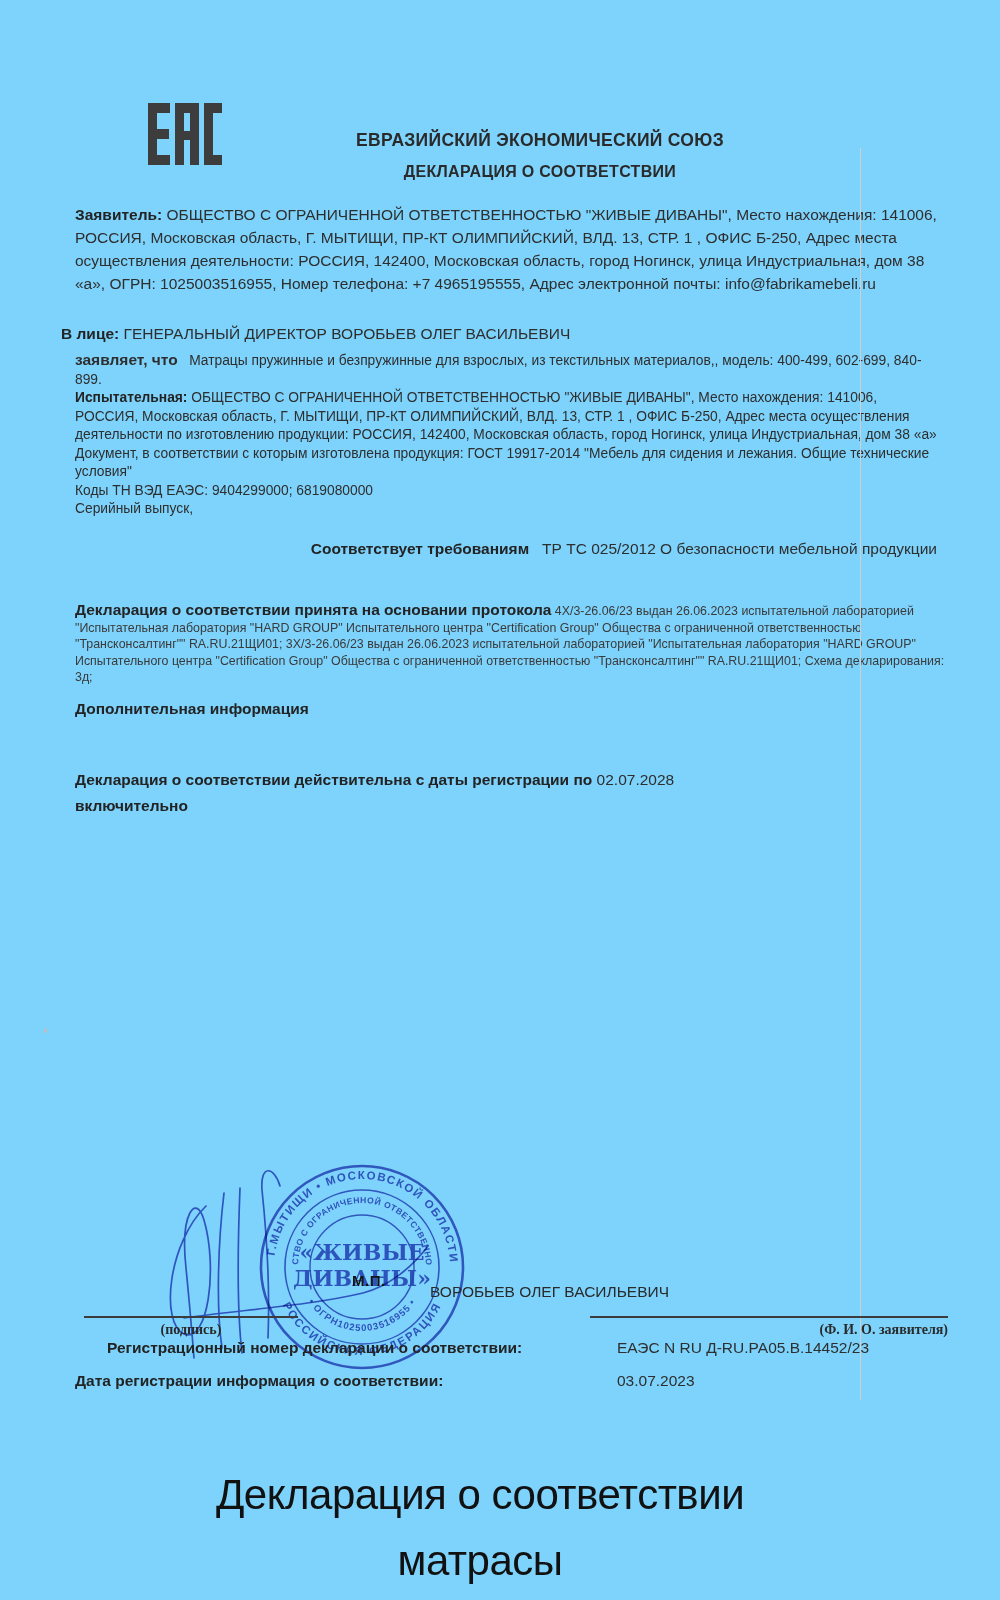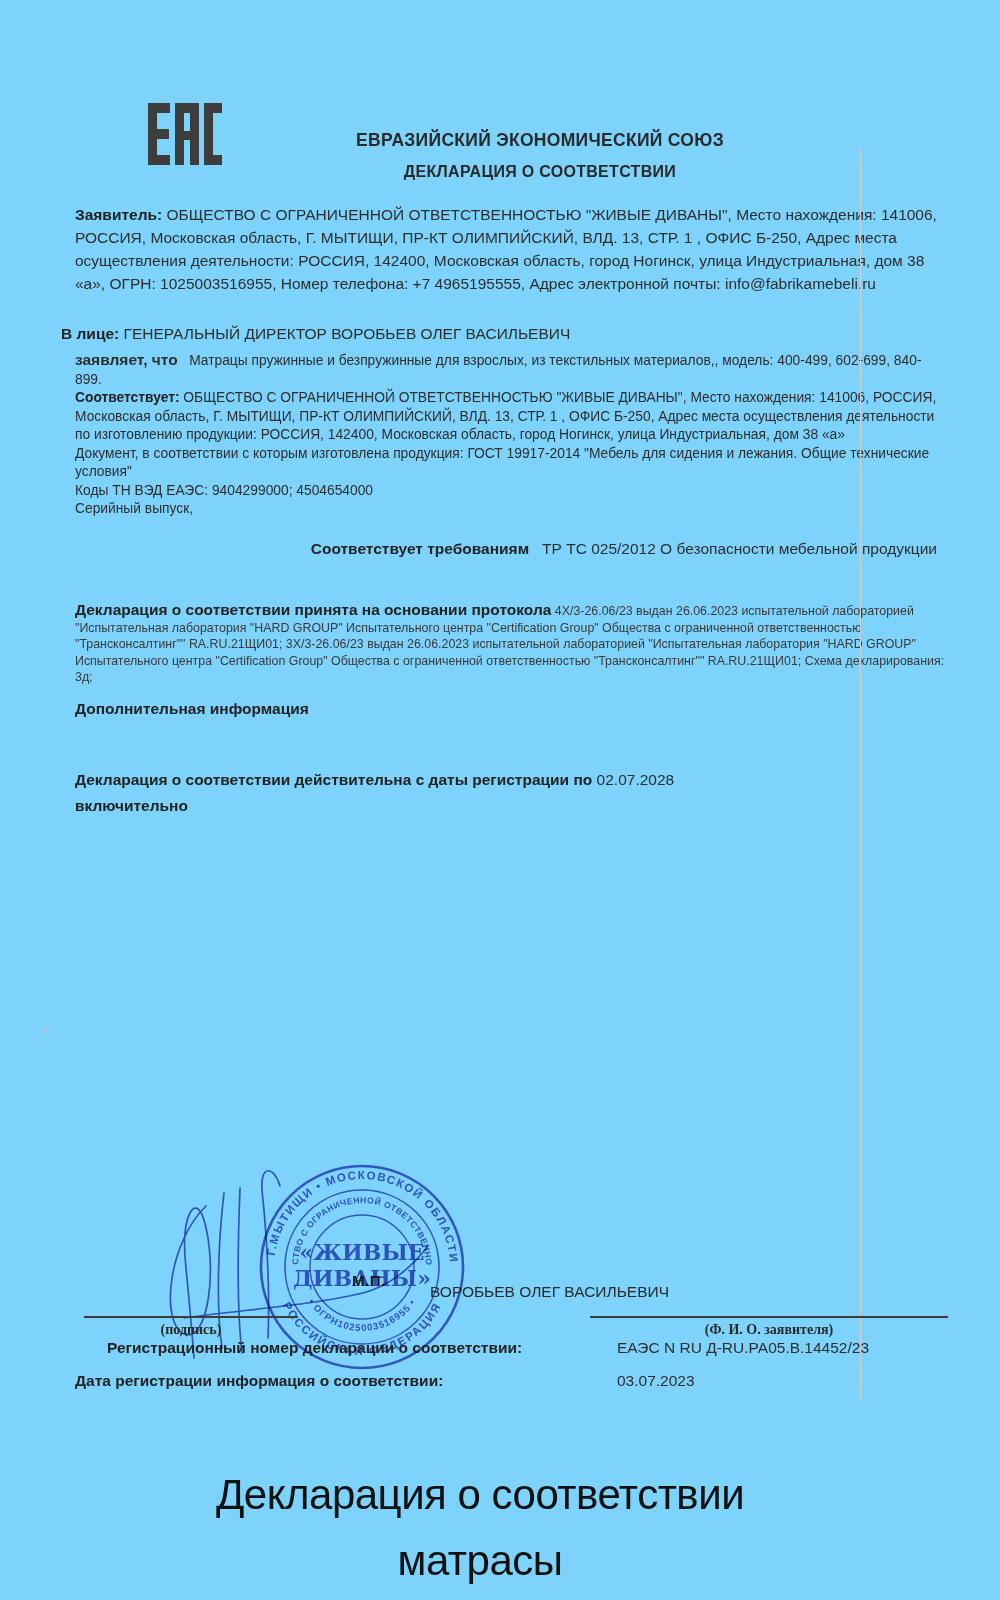--- a/index.html
+++ b/index.html
@@ -58,25 +58,25 @@
     <b>В лице:</b>
     <span>ГЕНЕРАЛЬНЫЙ ДИРЕКТОР ВОРОБЬЕВ ОЛЕГ ВАСИЛЬЕВИЧ</span>
   </div>
 
   <div class="abs small-txt" style="left:75px;top:351px;width:866px;">
     <div>
       <span class="lbl-inline">заявляет, что</span>&nbsp;&nbsp;
       <span>Матрацы пружинные и безпружинные для взрослых, из текстильных материалов,, модель: 400-499, 602-699, 840-899.</span>
     </div>
     <div>
-      <b>Соответствует:</b>
+      <b>Испытательная:</b>
       <span>ОБЩЕСТВО С ОГРАНИЧЕННОЙ ОТВЕТСТВЕННОСТЬЮ "ЖИВЫЕ ДИВАНЫ", Место нахождения: 141006, РОССИЯ,  Московская область, Г. МЫТИЩИ, ПР-КТ ОЛИМПИЙСКИЙ, ВЛД. 13, СТР. 1 , ОФИС Б-250, Адрес места осуществления деятельности по изготовлению продукции: РОССИЯ, 142400, Московская область, город Ногинск, улица Индустриальная, дом 38 «а»</span>
     </div>
     <div>Документ, в соответствии с которым изготовлена продукция: ГОСТ 19917-2014 "Мебель для сидения и лежания. Общие технические условия"</div>
-    <div>Коды ТН ВЭД ЕАЭС: 9404299000; 4504654000</div>
+    <div>Коды ТН ВЭД ЕАЭС: 9404299000; 6819080000</div>
     <div>Серийный выпуск,</div>
   </div>
 
   <div class="abs" style="left:75px;top:540px;width:862px;font-size:15.5px;text-align:right;">
     <b>Соответствует требованиям</b>&nbsp;&nbsp;
     <span>ТР ТС 025/2012 О безопасности мебельной продукции</span>
   </div>
 
   <div class="abs tiny-txt" style="left:75px;top:602px;width:872px;">
     <b style="font-size:15.5px;">Декларация о соответствии принята на основании протокола</b>
@@ -140,21 +140,21 @@
   </svg>
 
   <div class="abs mp" style="left:352px;top:1272px;">М.П.</div>
 
   <div class="abs" style="left:430px;top:1283px;font-size:15.5px;color:#2a2a2a;">ВОРОБЬЕВ ОЛЕГ ВАСИЛЬЕВИЧ</div>
 
   <div class="abs rule" style="left:84px;top:1316px;width:214px;"></div>
   <div class="abs caption" style="left:84px;top:1322px;width:214px;">(подпись)</div>
 
   <div class="abs rule" style="left:590px;top:1316px;width:358px;"></div>
-  <div class="abs caption" style="left:590px;top:1322px;width:358px;">(Ф. И. О. заявителя)</div>
+  <div class="abs caption" style="left:590px;top:1322px;width:358px;text-align:right;">(Ф. И. О. заявителя)</div>
 
   <div class="abs reg-label" style="left:75px;top:1339px;margin-left:32px;">Регистрационный номер декларации о соответствии:</div>
   <div class="abs reg-value" style="left:617px;top:1339px;text-align:center;">ЕАЭС N RU Д-RU.РА05.В.14452/23</div>
   <div class="abs reg-label" style="left:75px;top:1372px;">Дата регистрации информация о соответствии:</div>
   <div class="abs reg-value" style="left:617px;top:1372px;">03.07.2023</div>
 
   <div class="abs footer-title" style="left:0;top:1462px;width:960px;">
     <div>Декларация о соответствии</div>
     <div>матрасы</div>
   </div>

